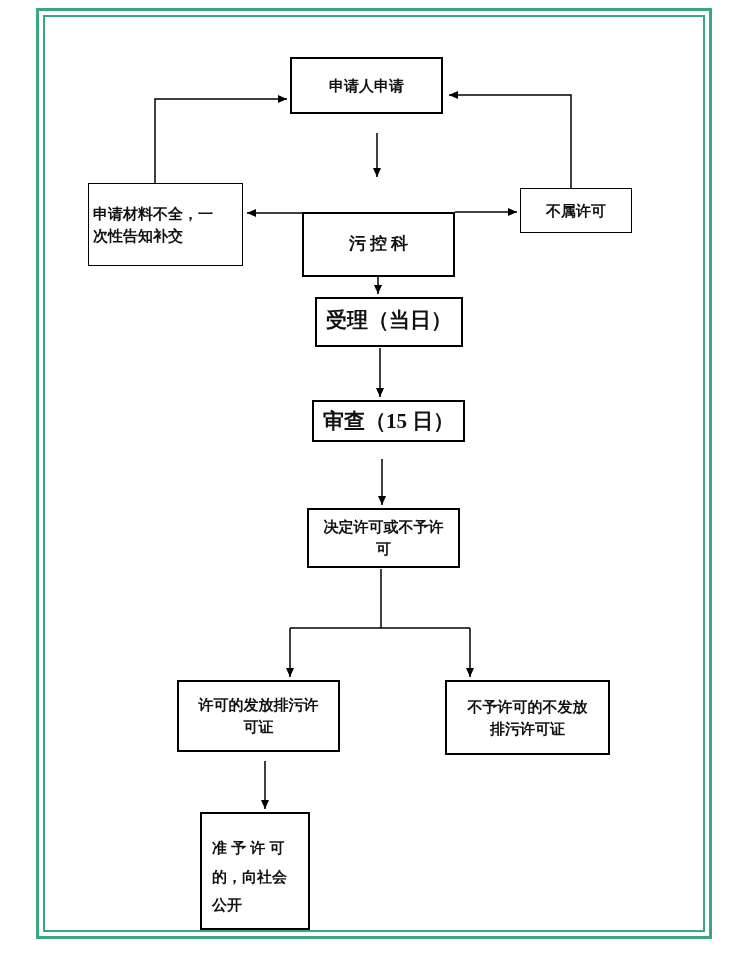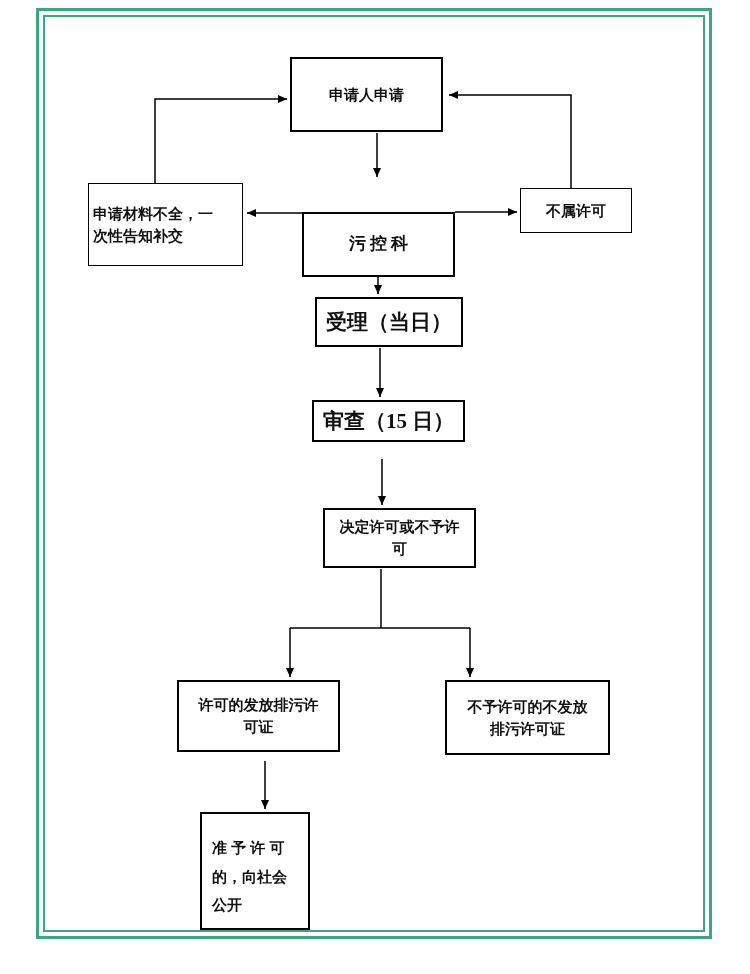--- a/index.html
+++ b/index.html
@@ -37,34 +37,34 @@
     display: flex;
     align-items: center;
     justify-content: center;
     text-align: center;
     white-space: pre-line;
     font-weight: 700;
     font-size: 15px;
     line-height: 1.45;
     color: #111111;
   }
-  .n-applicant   { left: 290px; top: 57px;  width: 153px; height: 75px; }
+  .n-applicant   { left: 290px; top: 57px;  width: 153px; height: 57px; }
   .n-incomplete  { left: 88px;  top: 183px; width: 155px; height: 83px;
                    border-width: 1px; text-align: left; justify-content: flex-start;
                    padding-left: 4px; }
   .n-pollution   { left: 302px; top: 180px; width: 153px; height: 65px;
                    font-family: "Liberation Serif", serif; font-size: 17px;
                    letter-spacing: 4px; padding-left: 4px; margin-top: 32px; }
   .n-notpermit   { left: 520px; top: 188px; width: 112px; height: 45px;
                    border-width: 1px; }
   .n-accept      { left: 315px; top: 297px; width: 148px; height: 50px;
-                   font-family: Liberation Sans, sans-serif; font-size: 21px; }
+                   font-family: Liberation Mono, monospace; font-size: 21px; }
   .n-review      { left: 312px; top: 400px; width: 153px; height: 42px;
                    font-family: "Liberation Serif", serif; font-size: 21px; }
-  .n-decide      { left: 307px; top: 508px; width: 153px; height: 60px; margin-left: 16px; }
+  .n-decide      { left: 307px; top: 508px; width: 153px; height: 60px; }
   .n-grant       { left: 177px; top: 680px; width: 163px; height: 72px; }
   .n-deny        { left: 400px; top: 680px; width: 165px; height: 75px; margin-left: 45px; }
   .n-publish     { left: 200px; top: 812px; width: 110px; height: 118px;
                    text-align: left; align-items: flex-start;
                    justify-content: flex-start; padding: 20px 10px;
                    line-height: 1.9; }
 </style>
 </head>
 <body>
 

